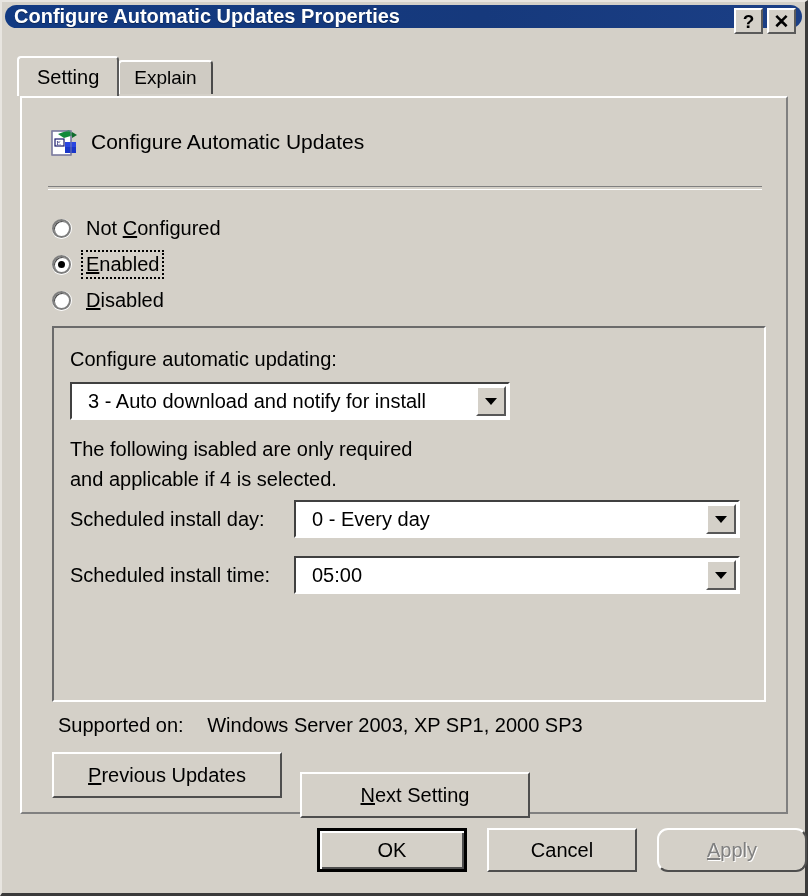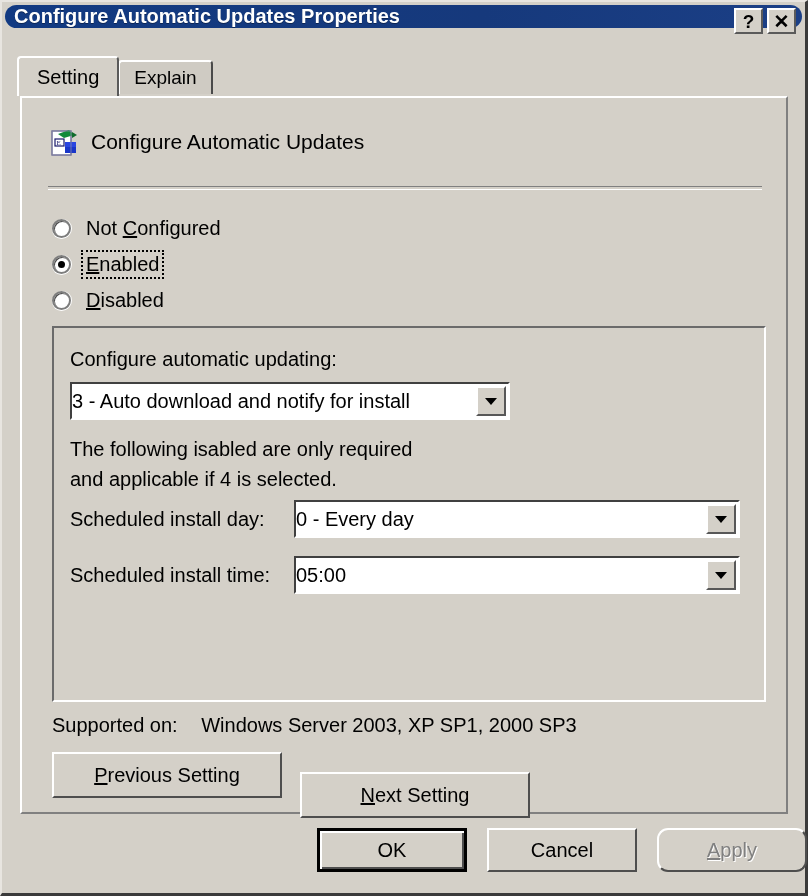--- a/index.html
+++ b/index.html
@@ -236,21 +236,21 @@
     border-right: 2px solid #ffffff;
     border-bottom: 2px solid #ffffff;
     display: flex;
     align-items: center;
     padding: 0;
   }
   .combo-value {
     flex: 1 1 auto;
     font-size: 20px;
     color: #000000;
-    padding-left: 0;
+    padding-left: 16px;
     white-space: nowrap;
     overflow: hidden;
   }
   .combo-arrow {
     width: 30px;
     height: 30px;
     flex: 0 0 auto;
     margin-right: 2px;
     box-sizing: border-box;
     background: #d4d0c8;
@@ -304,21 +304,21 @@
   #combo-install-time {
     left: 240px;
     top: 228px;
     width: 446px;
     height: 38px;
   }
 
   
   #supported-on {
     position: absolute;
-    left: 30px;
+    left: 36px;
     top: 616px;
     font-size: 20px;
     color: #000000;
     white-space: nowrap;
   }
   #supported-on-value { margin-left: 18px; }
 
   
   .btn {
     box-sizing: border-box;
@@ -464,21 +464,21 @@
       </div>
 
     </div>
 
     <div id="supported-on">
       <span>Supported on:</span>
       <span id="supported-on-value">Windows Server 2003, XP SP1, 2000 SP3</span>
     </div>
 
     <div class="btn" id="btn-previous-setting">
-      <span><span class="mnemonic">P</span><span>revious Setting</span></span>
+      <span><span class="mnemonic">P</span><span>revious Updates</span></span>
     </div>
     <div class="btn" id="btn-next-setting">
       <span><span class="mnemonic">N</span><span>ext Setting</span></span>
     </div>
 
   </div>
 
   <div id="bottom-buttons">
     <div class="btn-default btn-bottom">
       <span>OK</span>

